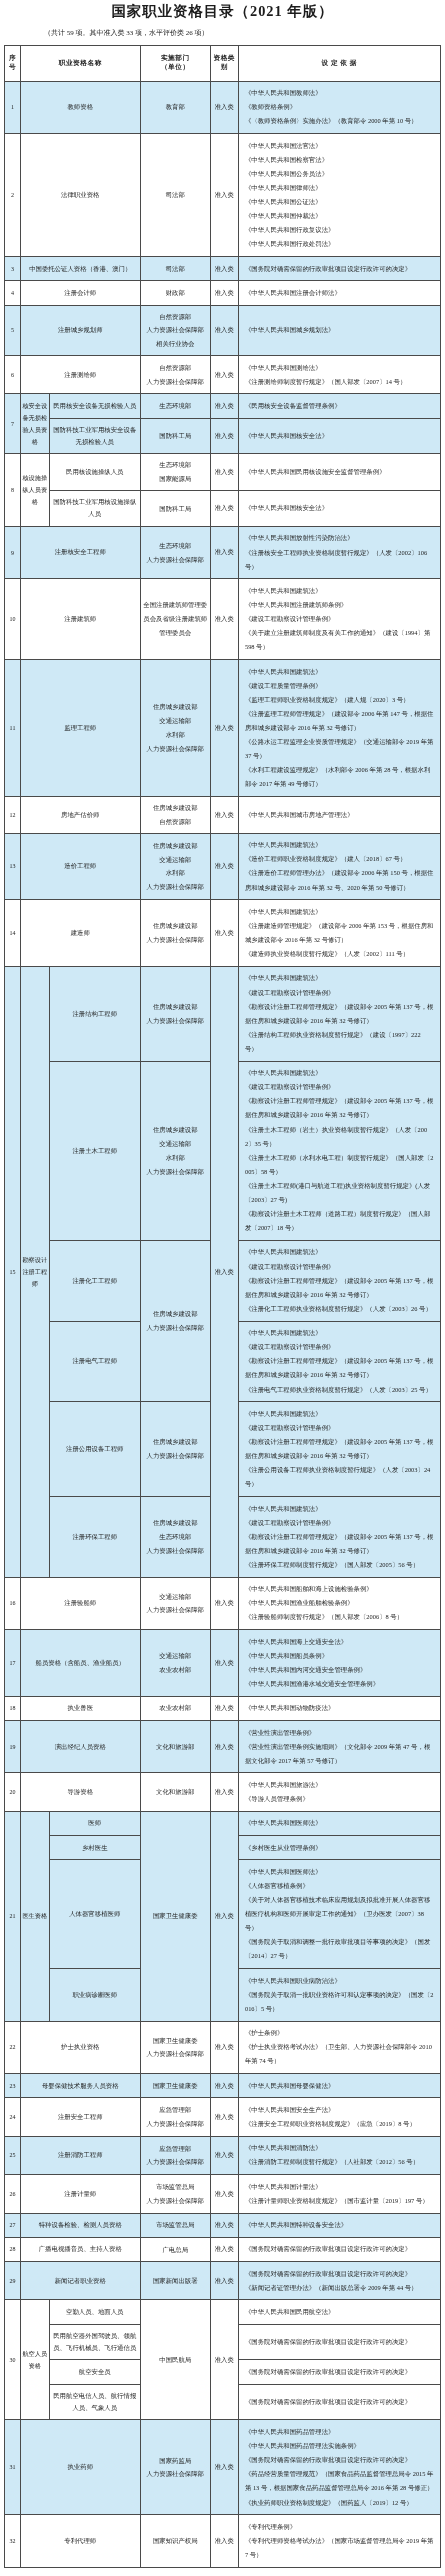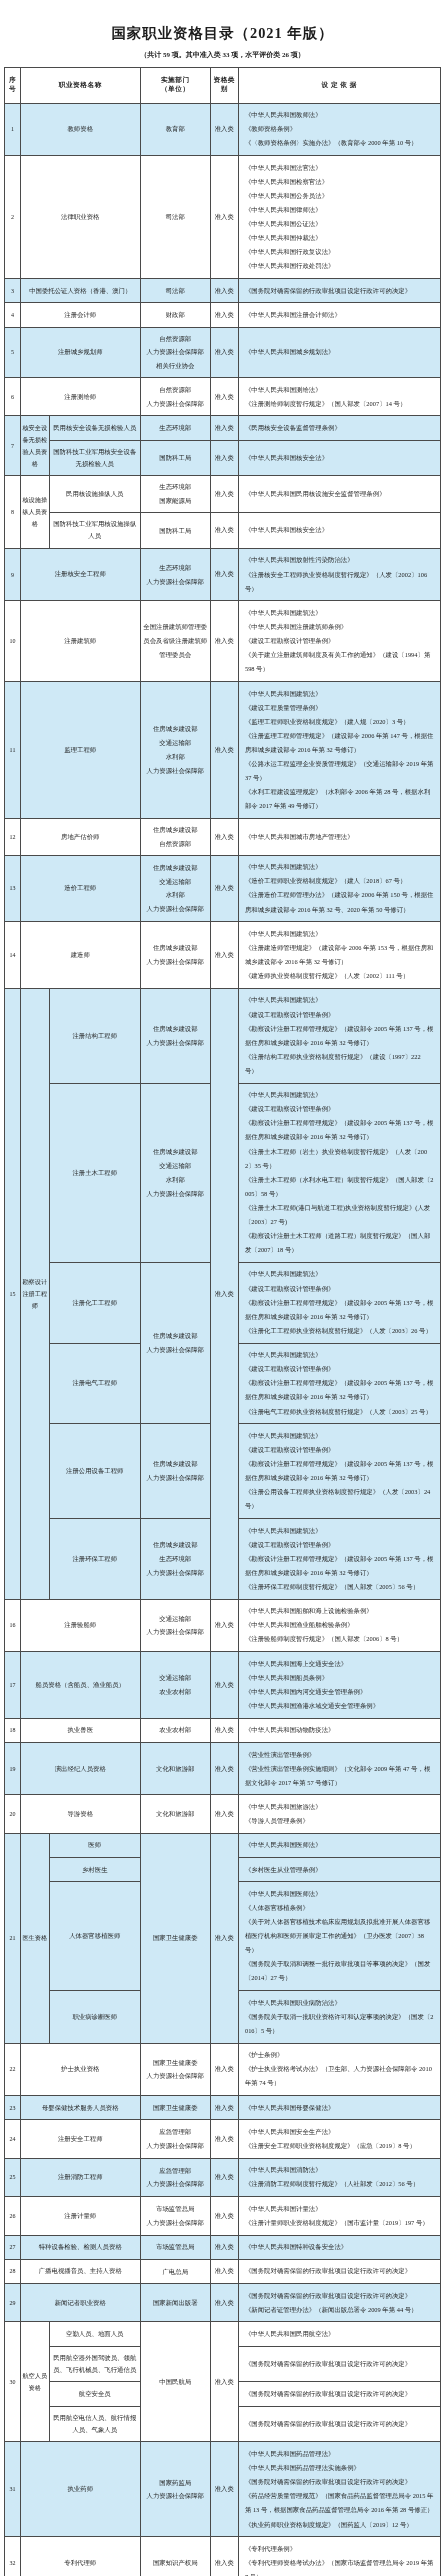--- a/index.html
+++ b/index.html
@@ -14,35 +14,36 @@
     position:relative;
     width:445px;
     min-height:2709px;
     overflow:hidden;
   }
   .doc-title{
     text-align:center;
     font-size:14.4px;
     font-weight:bold;
     letter-spacing:1px;
-    padding-top:24px;
+    padding-top:2px;
     margin:0 0 7.2px 0;
   }
   .doc-section{
     text-align:center;
     font-size:8.8px;
     font-weight:bold;
     letter-spacing:0.5px;
     margin:0 0 8.2px 0;
   }
   .doc-note{
-    text-align:center;
+    text-align:left;
     font-size:7px;
-    font-weight:bold;
+    font-weight:normal;
     margin:0 0 7.2px 0;
+    padding-left:44px;
   }
   table.catalog{
     width:435px;
     margin:0 auto 15.5px auto;
     border-collapse:collapse;
     table-layout:fixed;
   }
   table.catalog td, table.catalog th{
     border:0.5px solid #4a4a4a;
     vertical-align:middle;

